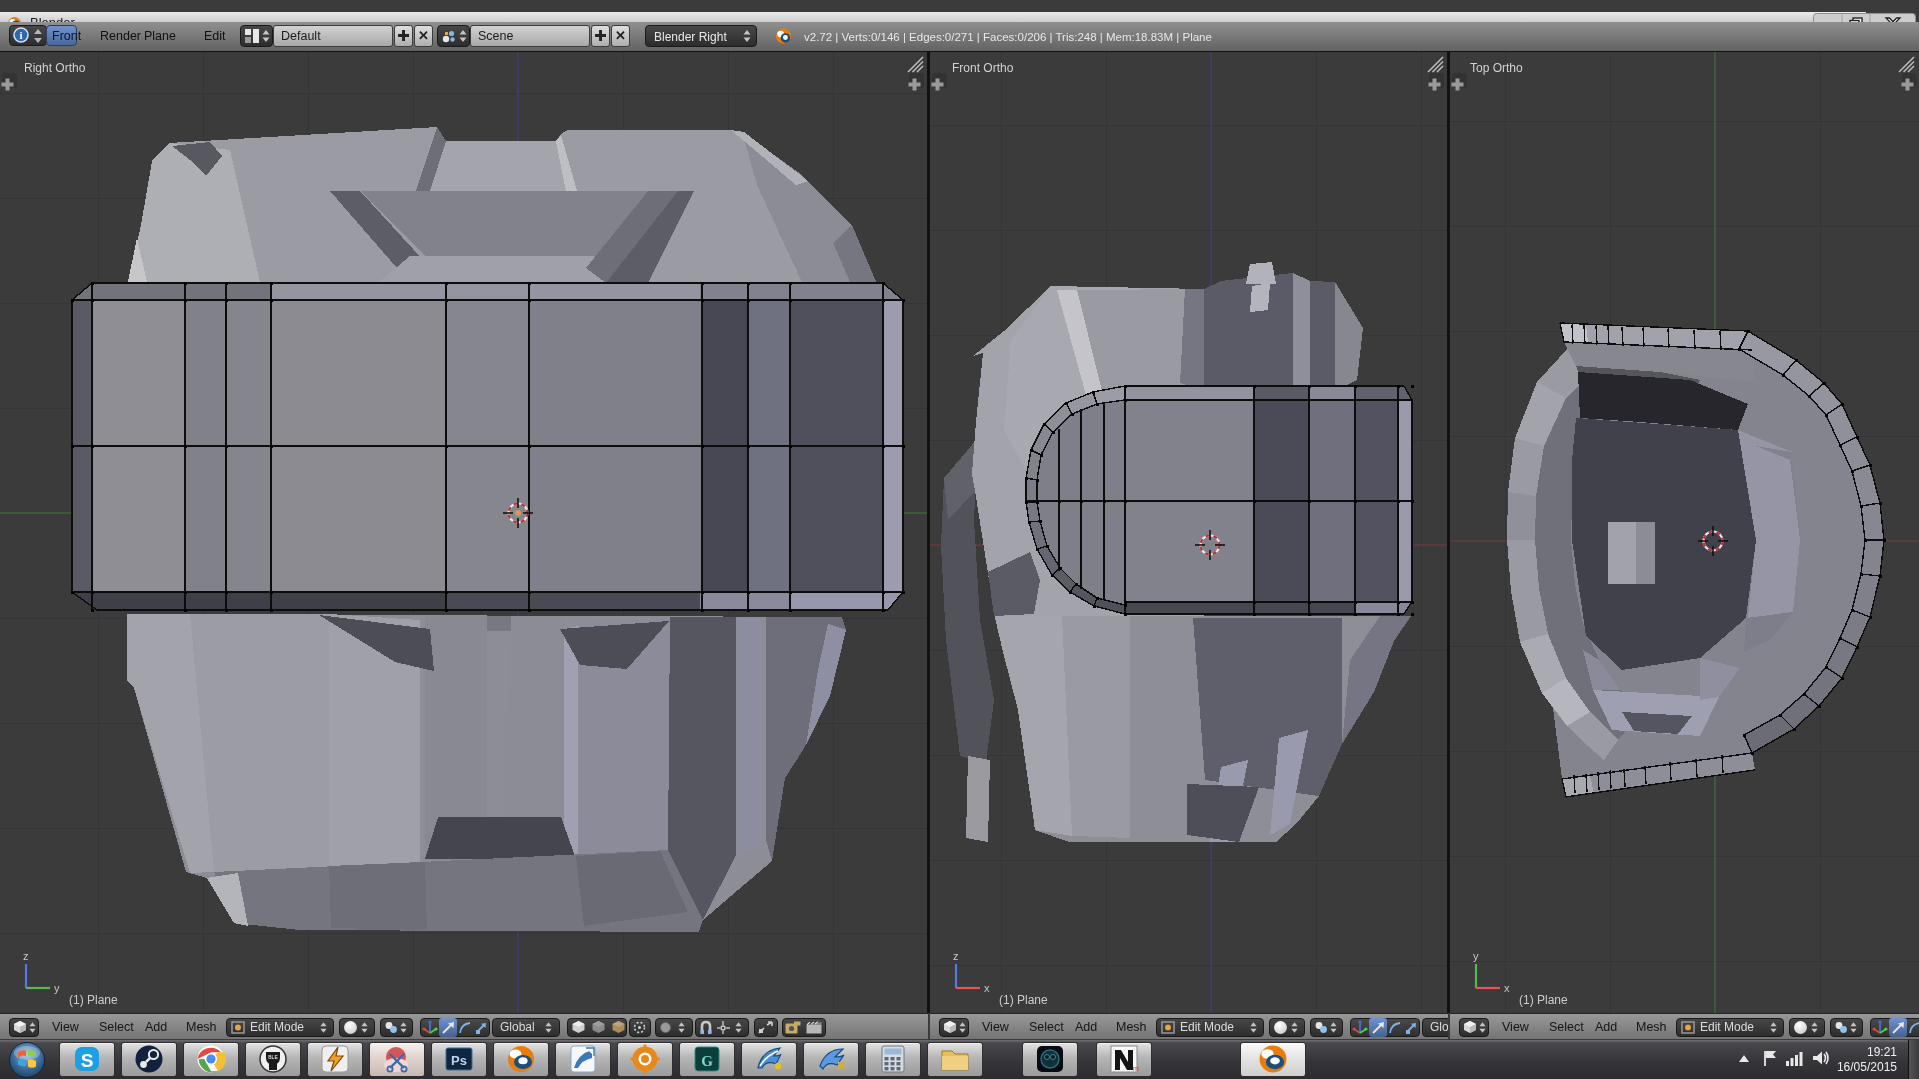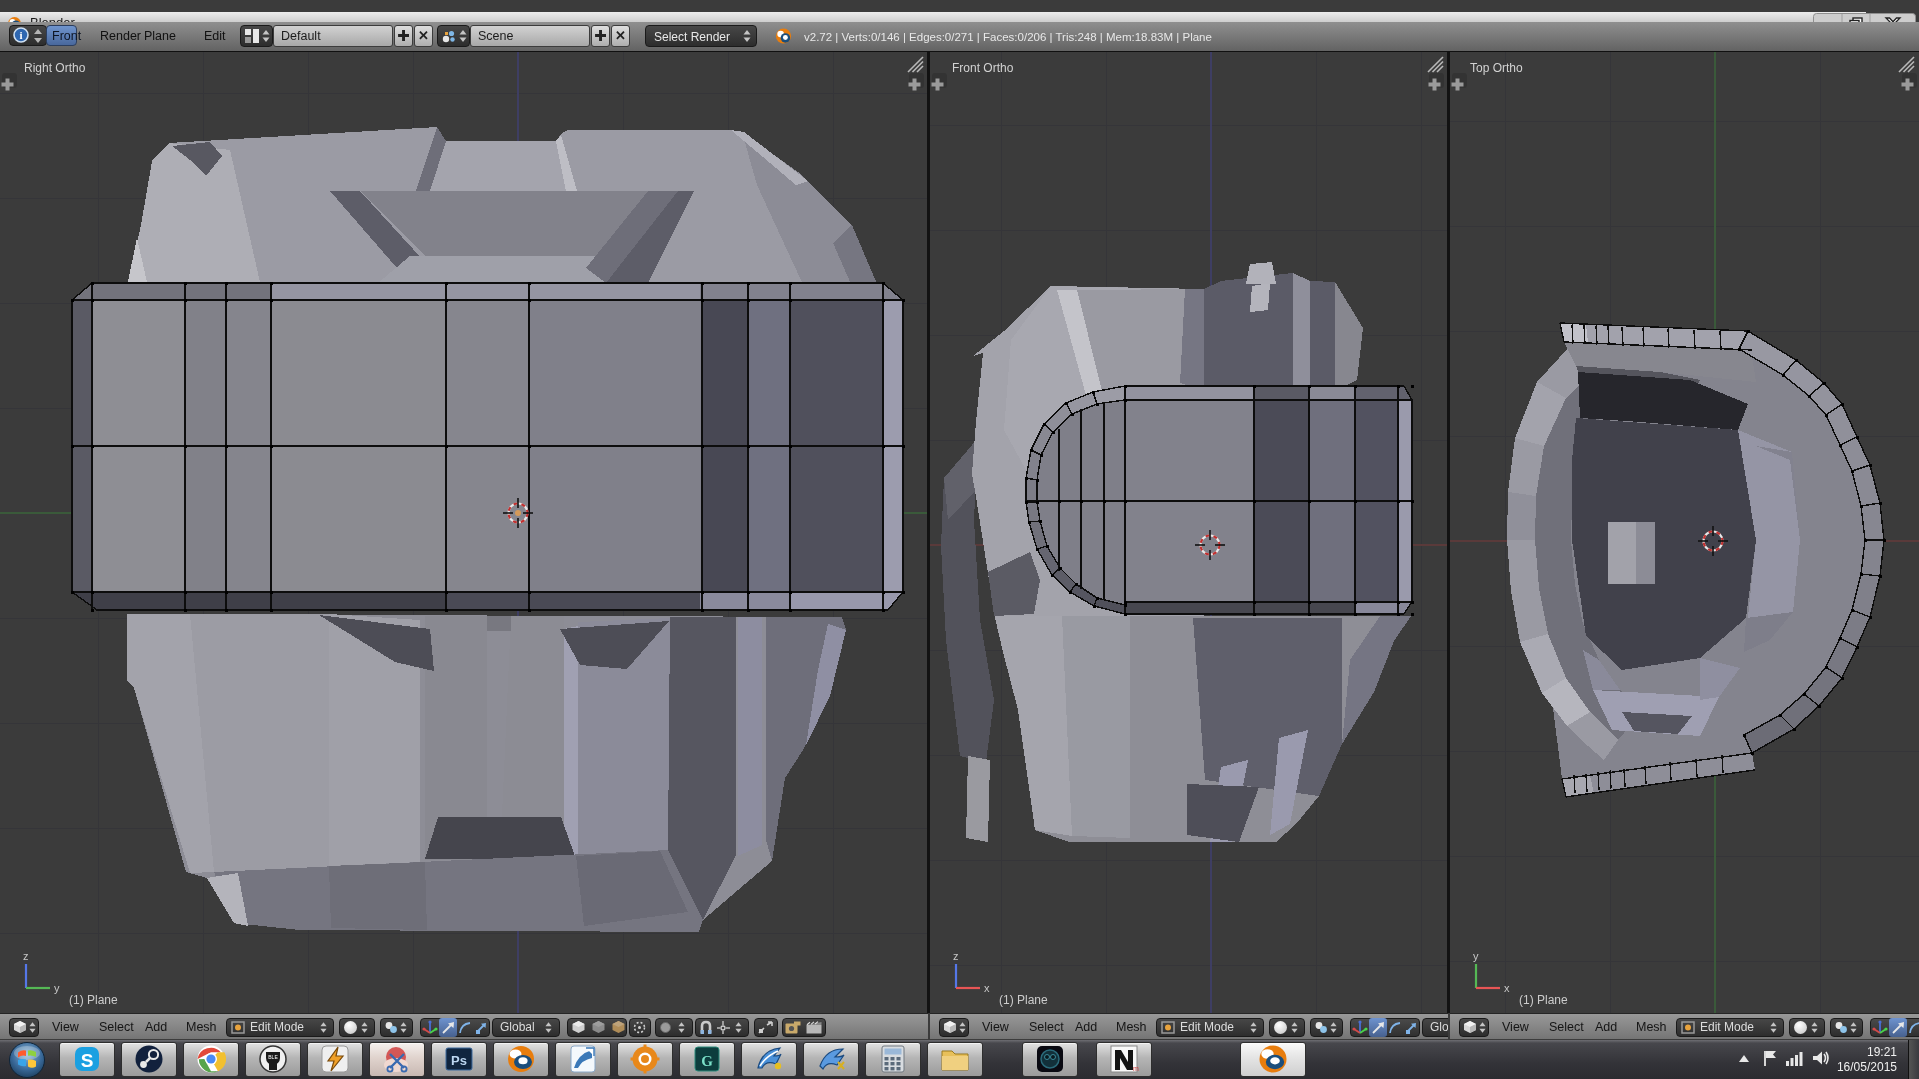--- a/index.html
+++ b/index.html
@@ -77,21 +77,21 @@
     </svg>
 <svg class="abs" style="left:459px;top:8px" width="8" height="12" viewBox="0 0 8 12">
       <path d="M4 0 L7.5 4.5 L0.5 4.5 Z" fill="#c5c5c5"></path>
       <path d="M4 12 L7.5 7.5 L0.5 7.5 Z" fill="#c5c5c5"></path>
     </svg>
 <div class="fld" style="left:470px;top:3px;width:120px;height:22px"></div>
 <span class="abs btxt" style="left:478px;top:7px;color:#1c1c1c">Scene</span>
 <div class="lbtn" style="left:591px;top:3px;width:19px;height:22px;font-size:15px;line-height:20px">✚</div>
 <div class="lbtn" style="left:611px;top:3px;width:19px;height:22px;font-size:13px;line-height:20px;font-weight:bold">✕</div>
 <div class="dkw" style="left:645px;top:3px;width:112px;height:22px"></div>
-<span class="wtxt" style="left:654px;top:8px;font-size:12px">Select Render</span>
+<span class="wtxt" style="left:654px;top:8px;font-size:12px">Blender Right</span>
 <svg class="abs" style="left:743px;top:8px" width="8" height="12" viewBox="0 0 8 12">
       <path d="M4 0 L7.5 4.5 L0.5 4.5 Z" fill="#c5c5c5"></path>
       <path d="M4 12 L7.5 7.5 L0.5 7.5 Z" fill="#c5c5c5"></path>
     </svg>
 <svg class="abs" style="left:774px;top:5px" width="19" height="18" viewBox="0 0 20 18">
       <circle cx="10" cy="9" r="8" fill="#e87d0d"></circle>
       <circle cx="7" cy="7" r="3.5" fill="#fff"></circle>
       <circle cx="12" cy="11" r="5" fill="#1b4e7c"></circle>
       <circle cx="12" cy="10.5" r="2.6" fin="#fff" fill="#fff"></circle>
     </svg>

